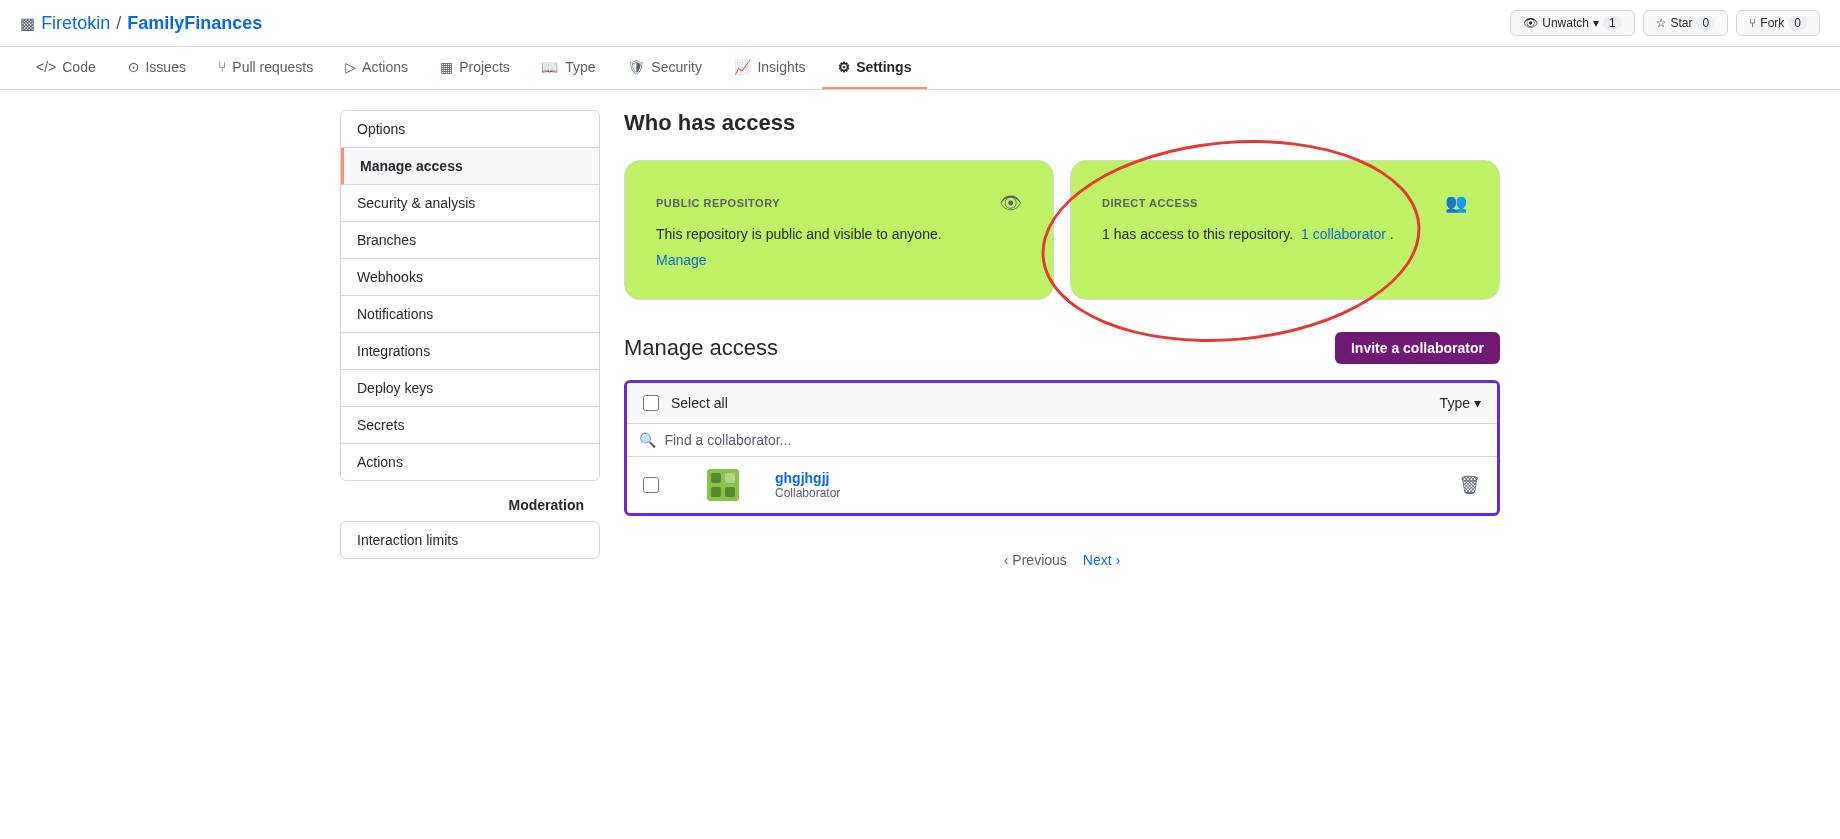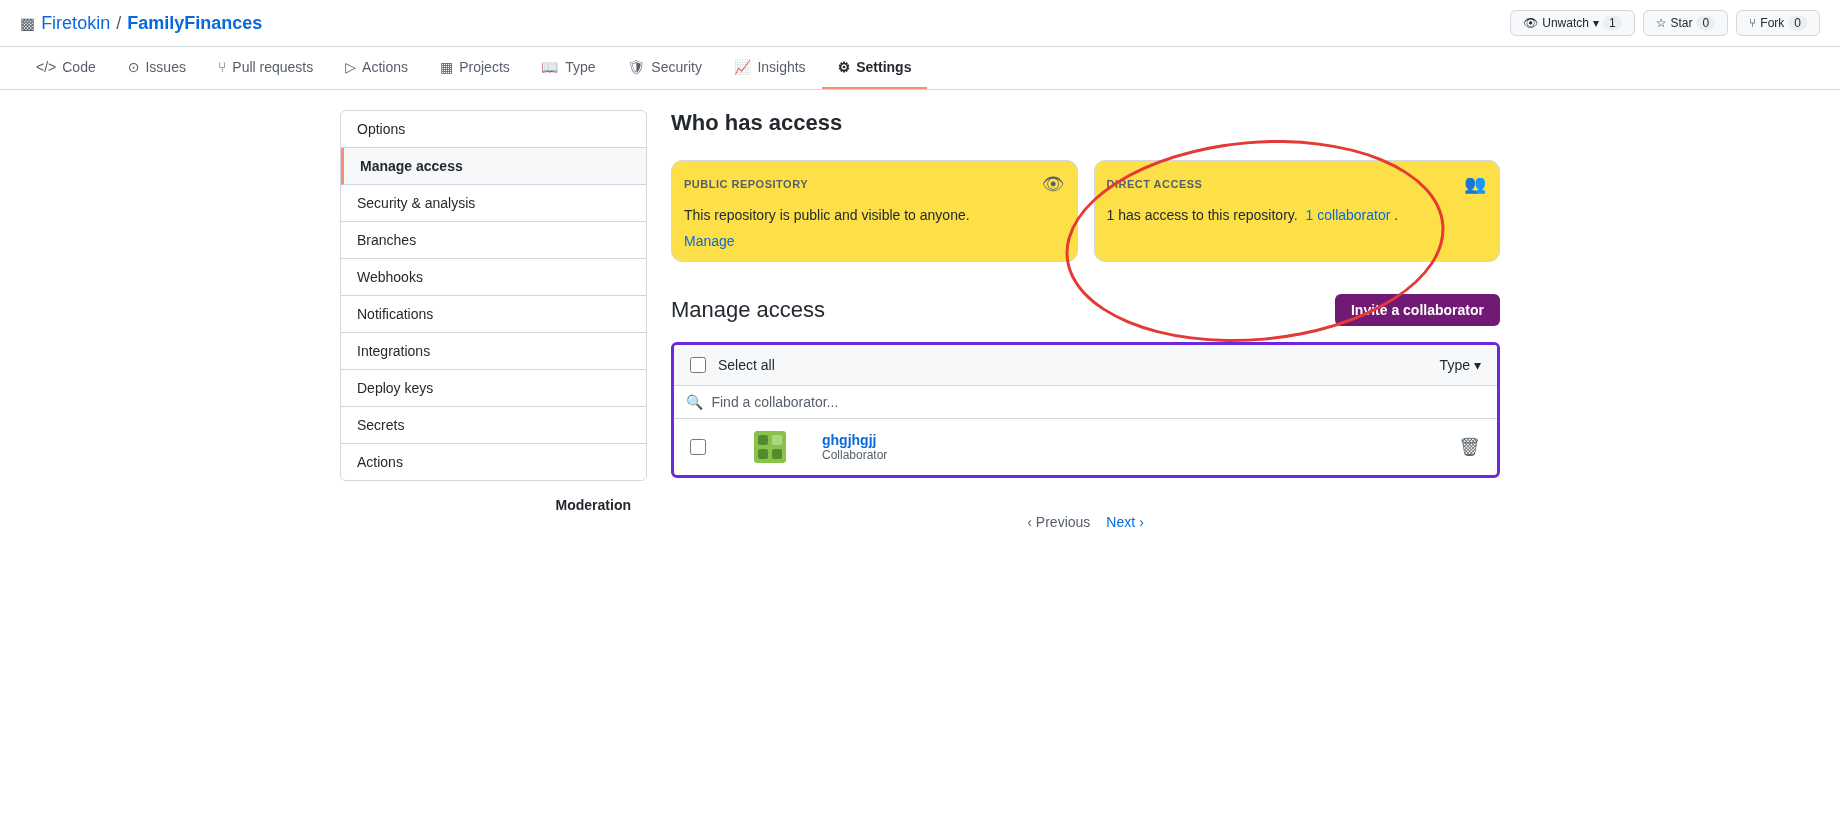--- a/index.html
+++ b/index.html
@@ -55,21 +55,21 @@
     .main-layout {
       display: flex;
       max-width: 1200px;
       margin: 0 auto;
       padding: 20px;
       gap: 24px;
     }
 
     
     .sidebar {
-      width: 307px;
+      width: 260px;
       flex-shrink: 0;
     }
     .sidebar-group {
       border: 1px solid #d0d7de;
       border-radius: 6px;
       overflow: hidden;
     }
     .sidebar-group-item {
       display: block;
       padding: 10px 16px;
@@ -105,23 +105,23 @@
     }
 
     .access-cards {
       display: flex;
       gap: 16px;
       margin-bottom: 32px;
     }
     .access-card {
       flex: 1;
       border: 1px solid #d0d7de;
-      border-radius: 11px;
-      padding: 12px;
-      background: #fde047;
+      border-radius: 16px;
+      padding: 31px;
+      background: #bef264;
     }
     .access-card-header {
       display: flex;
       justify-content: space-between;
       align-items: center;
       margin-bottom: 12px;
     }
     .access-card-label {
       font-size: 11px;
       font-weight: 600;
@@ -345,20 +345,25 @@
       </a>
       <a class="sidebar-group-item">
         <span>Secrets</span>
       </a>
       <a class="sidebar-group-item">
         <span>Actions</span>
       </a>
     </div>
 
     <div class="sidebar-moderation-label">Moderation</div>
+    <div class="sidebar-group">
+      <a class="sidebar-group-item">
+        <span>Interaction limits</span>
+      </a>
+    </div>
   </aside>
 
   <main class="content">
 
     <h2 class="section-title">Who has access</h2>
 
     <div class="access-cards">
 
       <div class="access-card">
         <div class="access-card-header">

